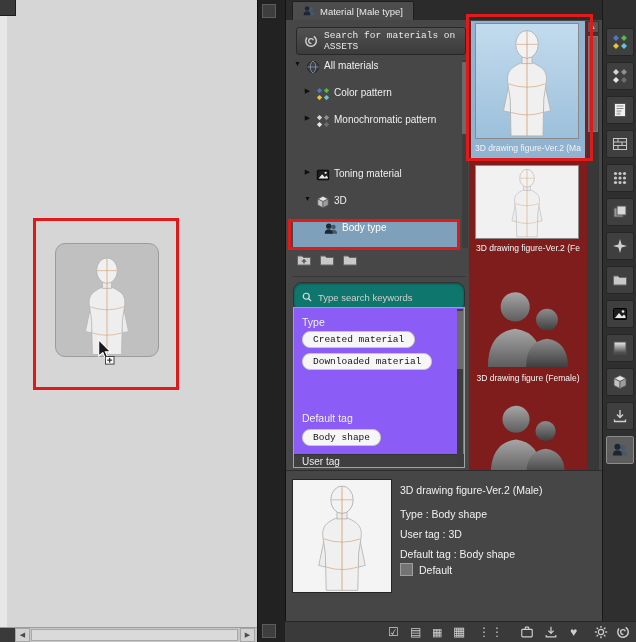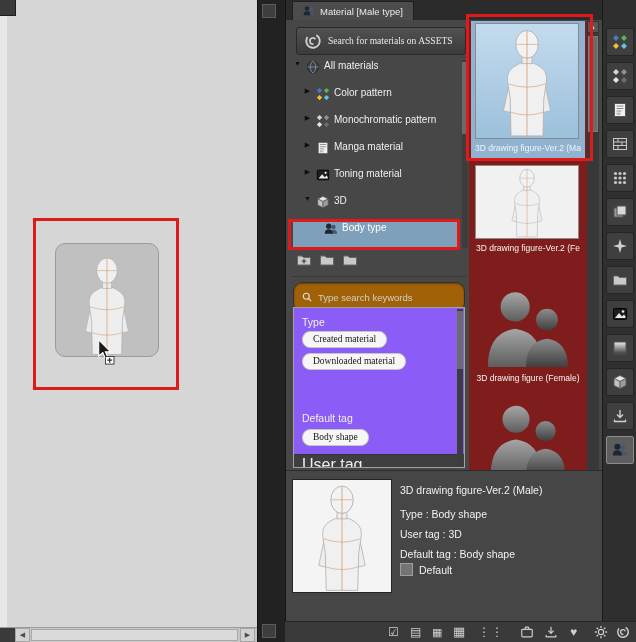--- a/index.html
+++ b/index.html
@@ -1,20 +1,20 @@
 <!DOCTYPE html>
 <html><head>
 <meta charset="utf-8">
 <style>
 *{margin:0;padding:0;box-sizing:border-box}
 body{background:#141414}
 #app{position:relative;width:636px;height:642px;overflow:hidden;background:#2e2e2e;
      font-family:"Liberation Sans",sans-serif;color:#e8e8e8}
 svg{display:block}
-button{font-family:Liberation Serif, serif;border:none;background:none;color:inherit;cursor:pointer}
+button{font-family:Liberation Mono, monospace;border:none;background:none;color:inherit;cursor:pointer}
 
 
 #canvas{position:absolute;left:0;top:0;width:257px;height:642px;background:#d6d6d6}
 #corner-tl{position:absolute;left:0;top:0;width:16px;height:16px;background:#3a3a3a;
            border-right:1px solid #1d1d1d;border-bottom:1px solid #1d1d1d}
 #leftstrip{position:absolute;left:0;top:16px;width:7px;height:611px;background:#e7e7e7}
 #hscroll{position:absolute;left:0;top:627px;width:257px;height:15px;background:#c6c6c6;border-top:1px solid #9b9b9b}
 #scr-corner{position:absolute;left:0;top:0;width:15px;height:15px;background:#3a3a3a}
 .scr-btn{position:absolute;top:0;width:15px;height:14px;background:#d2d2d2;border:1px solid #a5a5a5;
          color:#4c4c4c;font-size:7px;line-height:12px;text-align:center}
@@ -40,34 +40,34 @@
       font-size:10px;color:#efefef;cursor:default}
 .trow .exp{width:9px;font-size:7px;color:#0e0e0e;text-align:center;flex:0 0 auto}
 .trow .tl{white-space:nowrap;overflow:hidden}
 .lvl1{padding-left:10px}
 .lvl2{padding-left:18px}
 .trow.sel{background:#7fa0ba;color:#fff}
 #tree-scroll{position:absolute;left:176px;top:60px;width:6px;height:188px;background:#3d3d3d}
 #tree-scroll .thumb{position:absolute;left:0;top:2px;width:6px;height:72px;background:#6b6b6b}
 #folder-row{position:absolute;left:10px;top:252px;display:flex;gap:7px}
 #tree-div{position:absolute;left:6px;top:276px;width:174px;height:1px;background:#373737}
-#searchbox{position:absolute;left:7px;top:282px;width:172px;height:30px;background:#a16207;
+#searchbox{position:absolute;left:7px;top:282px;width:172px;height:30px;background:#0f766e;
      border:1px solid #313131;border-radius:9px;display:flex;align-items:center;gap:5px;padding:0 7px;
      box-shadow:inset 0 1px 2px rgba(0,0,0,.35)}
 #searchbox input{flex:1;background:transparent;border:none;outline:none;color:#d8d8d8;font-size:9.5px;
      font-family:"Liberation Sans",sans-serif}
 #searchbox input::placeholder{color:#cfcfcf;opacity:1}
 #filterbox{position:absolute;left:7px;top:307px;width:172px;height:161px;background:#8b5cf6;
      border:1px solid #a3a3a3;overflow:hidden}
 .flabel{position:absolute;left:8px;font-size:10.5px;color:#f1f1f1}
 .pill{position:absolute;height:17px;padding:0 10px;background:#f6f6f6;color:#151515;border:1px solid #c6c6c6;
      border-radius:8px;font-size:9.5px;line-height:15px}
 #usertag-band{position:absolute;left:0;top:146px;width:170px;height:15px;background:#3f3f3f;
      border-top:1px solid #343434}
-#usertag-band span{position:absolute;left:8px;top:1px;font-size:16px;color:#ededed}
+#usertag-band span{position:absolute;left:8px;top:1px;font-size:10px;color:#ededed}
 #filter-scroll{position:absolute;right:1px;top:1px;width:6px;height:157px;background:#3d3d3d}
 #filter-scroll .thumb{position:absolute;left:0;top:2px;width:6px;height:58px;background:#6b6b6b}
 
 
 #thumblist{position:absolute;left:183px;top:21px;width:130px;height:449px;background:#7f1d1d;overflow:hidden}
 .cell{position:absolute;left:2px;width:114px}
 .cimg{position:absolute;left:4px;width:104px;display:flex;align-items:flex-end;justify-content:center;
       border:1px solid #8a8a8a}
 .cimg.blue{background:linear-gradient(#c3dbee,#9cc0db)}
 .cimg.white{background:#f1f1f1}
@@ -329,27 +329,20 @@
           <use href="#ic-colorx"></use>
         </svg>
       <span class="tl">Color pattern</span>
     </div>
     <div class="trow lvl1" style="top:114px">
       <span class="exp">▶</span>
       <svg width="14" height="14">
           <use href="#ic-monox"></use>
         </svg>
       <span class="tl">Monochromatic pattern</span>
-    </div>
-    <div class="trow lvl1" style="top:141px">
-      <span class="exp">▶</span>
-      <svg width="14" height="14">
-          <use href="#ic-page"></use>
-        </svg>
-      <span class="tl">Manga material</span>
     </div>
     <div class="trow lvl1" style="top:168px">
       <span class="exp">▶</span>
       <svg width="14" height="14">
           <use href="#ic-photo"></use>
         </svg>
       <span class="tl">Toning material</span>
     </div>
     <div class="trow lvl1" style="top:195px">
       <span class="exp">▼</span>

